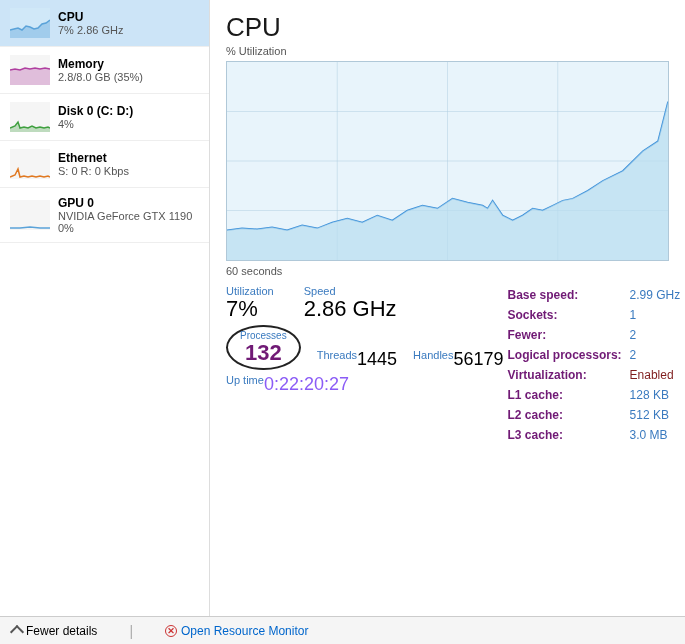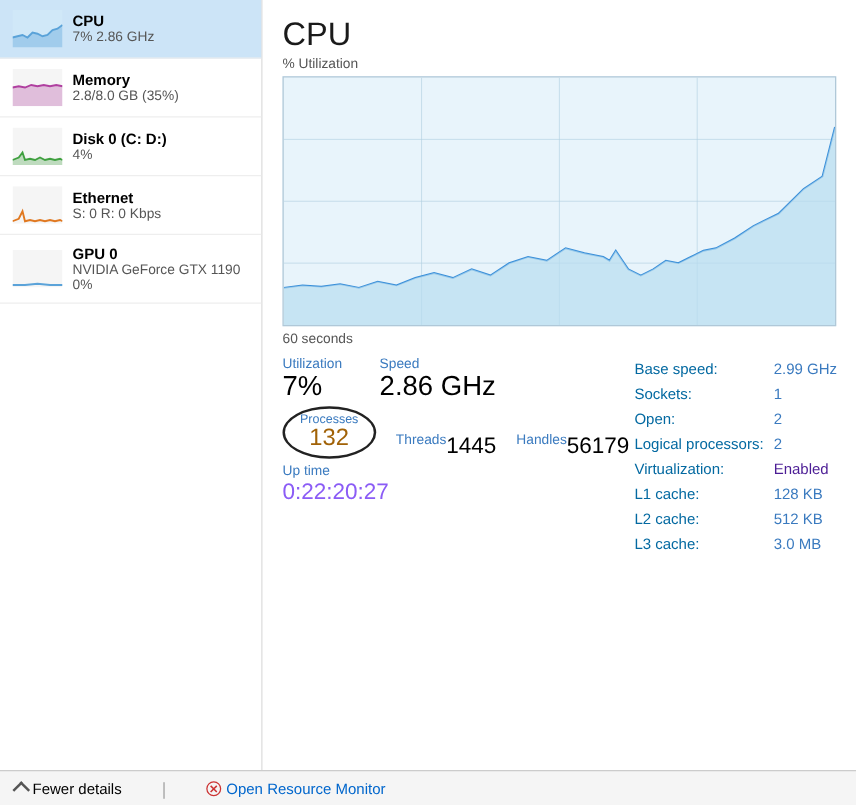--- a/index.html
+++ b/index.html
@@ -133,21 +133,20 @@
     }
 
     .sub-stat-value {
       font-size: 18px;
       font-weight: 300;
       color: #000;
     }
 
     .uptime-block {
       display: flex;
-      flex-direction: column;
     }
 
     .uptime-label {
       font-size: 11px;
       color: #3a7abf;
     }
 
     .uptime-value {
       font-size: 18px;
       font-weight: 300;
@@ -158,31 +157,32 @@
       border-collapse: collapse;
       font-size: 12px;
     }
 
     .info-table td {
       padding: 1px 4px;
       line-height: 1.5;
     }
 
     .info-key {
-      color: #0369a1;
+      color: #701a75;
       white-space: nowrap;
+      font-weight: bold;
     }
 
     .info-value {
       color: #3a7abf;
       font-weight: 400;
       white-space: nowrap;
     }
     .info-value.enabled {
-      color: #4c1d95;
+      color: #7f1d1d;
     }
 
     .bottom-bar {
       height: 28px;
       border-top: 1px solid #ccc;
       display: flex;
       align-items: center;
       padding: 0 12px;
       gap: 32px;
       background: #f5f5f5;
@@ -328,21 +328,21 @@
           </div>
           <div class="stat-block">
             <span class="stat-label">Speed</span>
             <span class="stat-value">2.86 GHz</span>
           </div>
         </div>
 
         <div style="display:flex; gap:16px; margin-bottom:4px; align-items:flex-end;">
           <div style="display:flex; flex-direction:column; border:2px solid #222; border-radius:50%; padding:3px 12px; align-items:center; min-width:60px;">
             <span class="stat-label" style="font-size:10px;">Processes</span>
-            <span style="font-size:19px; font-weight:400; color:#a16207; line-height:1.1;">132</span>
+            <span style="font-size:22px; font-weight:700; color:#701a75; line-height:1.1;">132</span>
           </div>
           <div class="sub-stat">
             <span class="sub-stat-label">Threads</span>
             <span class="sub-stat-value">1445</span>
           </div>
           <div class="sub-stat">
             <span class="sub-stat-label">Handles</span>
             <span class="sub-stat-value">56179</span>
           </div>
         </div>
@@ -359,21 +359,21 @@
           <tbody>
               <tr>
             <td class="info-key">Base speed:</td>
             <td class="info-value">2.99 GHz</td>
           </tr>
           <tr>
             <td class="info-key">Sockets:</td>
             <td class="info-value">1</td>
           </tr>
           <tr>
-            <td class="info-key">Open:</td>
+            <td class="info-key">Fewer:</td>
             <td class="info-value">2</td>
           </tr>
           <tr>
             <td class="info-key">Logical processors:</td>
             <td class="info-value">2</td>
           </tr>
           <tr>
             <td class="info-key">Virtualization:</td>
             <td class="info-value enabled">Enabled</td>
           </tr>

